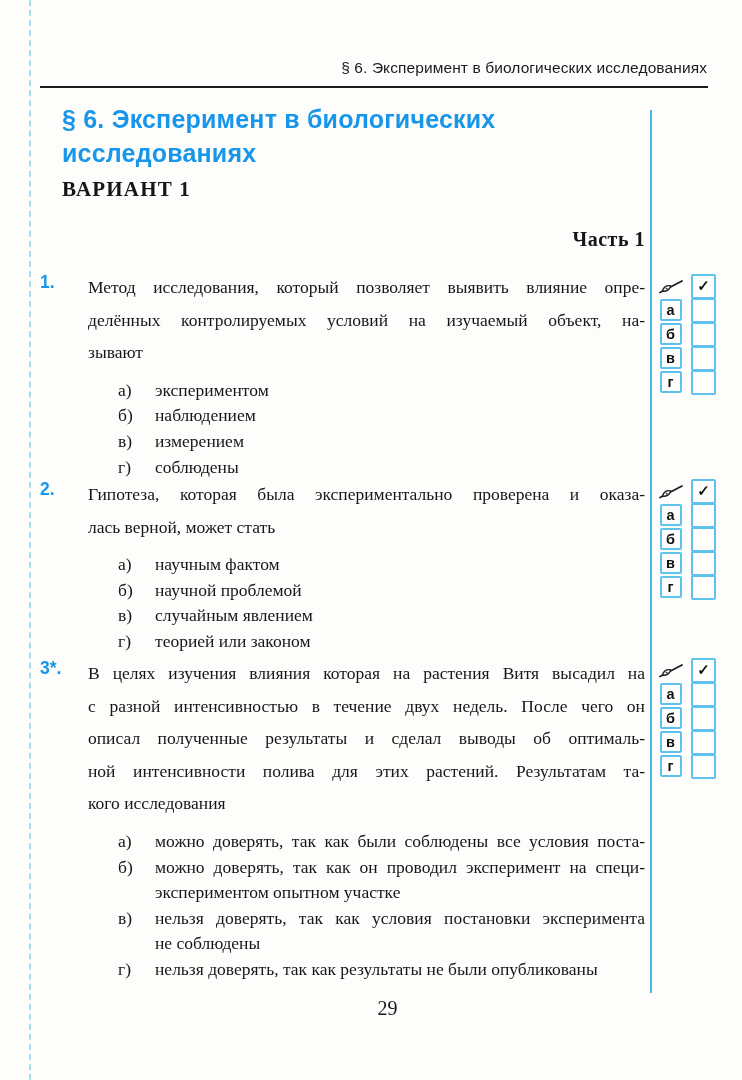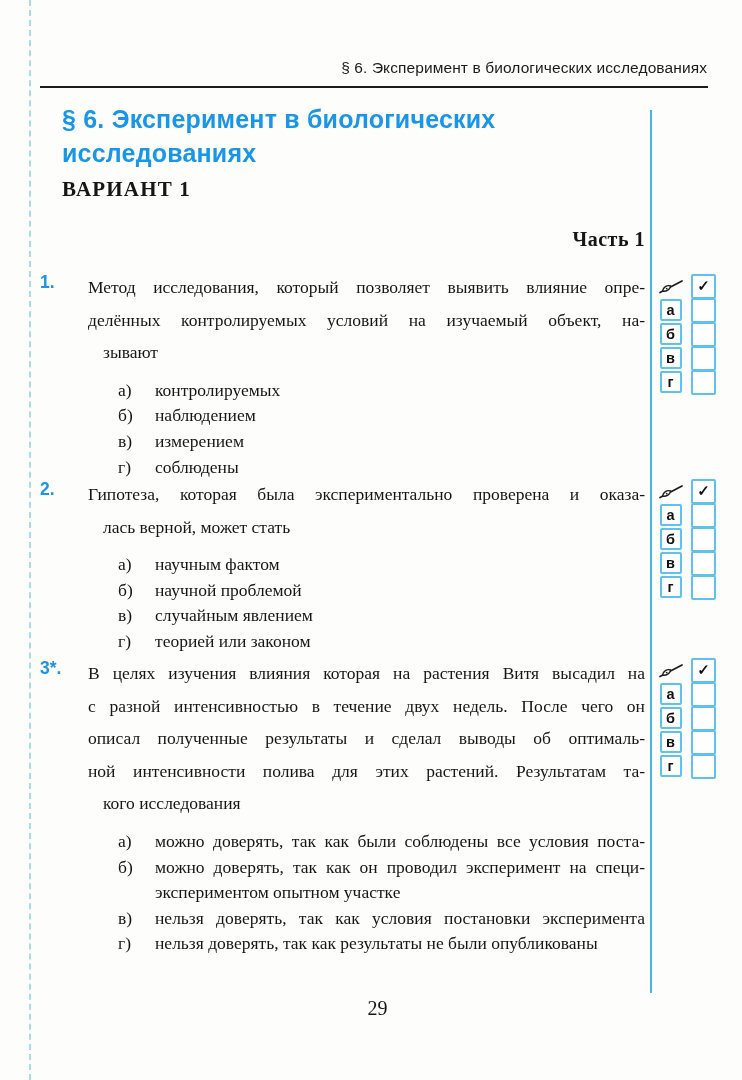--- a/index.html
+++ b/index.html
@@ -37,21 +37,21 @@
     position:absolute; left:650px; top:110px; width:2px; height:883px; background:#45b8e9;
   }
   .question { position:absolute; left:40px; width:605px; display:flex; }
   .qnum {
     width:48px; flex:0 0 48px; padding-top:1px;
     font-family:"Liberation Sans", sans-serif; font-weight:bold;
     font-size:17.5px; color:#1896e9;
   }
   .qbody { flex:1; min-width:0; }
   .qline { font-size:17.5px; line-height:32.6px; text-align:justify; text-align-last:justify; }
-  .qline-last { text-align-last:left;margin-left:15px; }
+  .qline-last { text-align-last:left; }
   .opts { margin-top:9px; }
   .opt { display:flex; margin-left:30px; }
   .olabel { flex:0 0 37px; font-size:17.5px; line-height:25.6px; }
   .otext { flex:1; min-width:0; }
   .oline { font-size:17.5px; line-height:25.6px; text-align:justify; text-align-last:justify; }
   .oline-last { text-align-last:left; }
   .answers { position:absolute; left:657px; width:80px; }
   .arow { display:flex; align-items:center; margin-bottom:2px; height:22px; }
   .acell1 { flex:0 0 27px; display:flex; justify-content:center; align-items:center; }
   .acell2 { flex:0 0 25px; margin-left:7px; display:flex; justify-content:center; align-items:center; }
@@ -59,21 +59,21 @@
     width:18px; height:18px; border:2px solid #5fc2ec; border-radius:2px; background:#fff;
     display:flex; align-items:center; justify-content:center;
     font-family:"Liberation Sans", sans-serif; font-weight:bold; font-size:14.5px; color:#111;
   }
   .cbox {
     width:21px; height:21px; border:2px solid #5fc2ec; border-radius:2px; background:#fff;
     display:flex; align-items:center; justify-content:center;
     font-family:"Liberation Sans", sans-serif; font-weight:bold; font-size:15px; color:#111;
   }
   .pagenum {
-    position:absolute; top:997px; left:44px; width:667px; text-align:center;
+    position:absolute; top:997px; left:54px; width:667px; text-align:center;
     font-size:20px;
   }
 </style>
 </head>
 <body>
 
 <div class="perforation"></div>
 
 <div class="running-header">§ 6. Эксперимент в биологических исследованиях</div>
 <div class="header-rule"></div>
@@ -89,21 +89,21 @@
   <div class="qbody">
     <div class="qpara">
       <div class="qline">Метод исследования, который позволяет выявить влияние опре-</div>
       <div class="qline">делённых контролируемых условий на изучаемый объект, на-</div>
       <div class="qline qline-last">зывают</div>
     </div>
     <div class="opts">
       <div class="opt">
         <span class="olabel">а)</span>
         <div class="otext">
-            <div class="oline oline-last">контролируемых</div>
+            <div class="oline oline-last">экспериментом</div>
           </div>
       </div>
       <div class="opt">
         <span class="olabel">б)</span>
         <div class="otext">
             <div class="oline oline-last">наблюдением</div>
           </div>
       </div>
       <div class="opt">
         <span class="olabel">в)</span>
@@ -178,20 +178,21 @@
         <span class="olabel">б)</span>
         <div class="otext">
           <div class="oline">можно доверять, так как он проводил эксперимент на специ-</div>
           <div class="oline oline-last">экспериментом опытном участке</div>
         </div>
       </div>
       <div class="opt">
         <span class="olabel">в)</span>
         <div class="otext">
           <div class="oline">нельзя доверять, так как условия постановки эксперимента</div>
+          <div class="oline oline-last">не соблюдены</div>
         </div>
       </div>
       <div class="opt">
         <span class="olabel">г)</span>
         <div class="otext">
           <div class="oline oline-last">нельзя доверять, так как результаты не были опубликованы</div>
         </div>
       </div>
     </div>
   </div>

